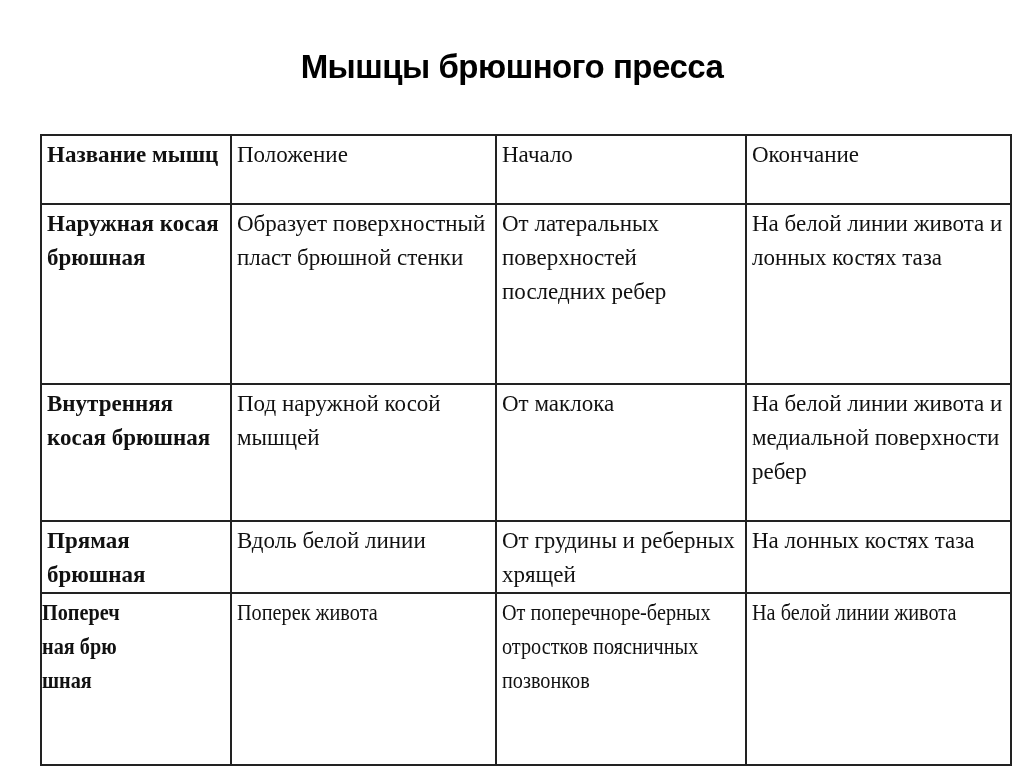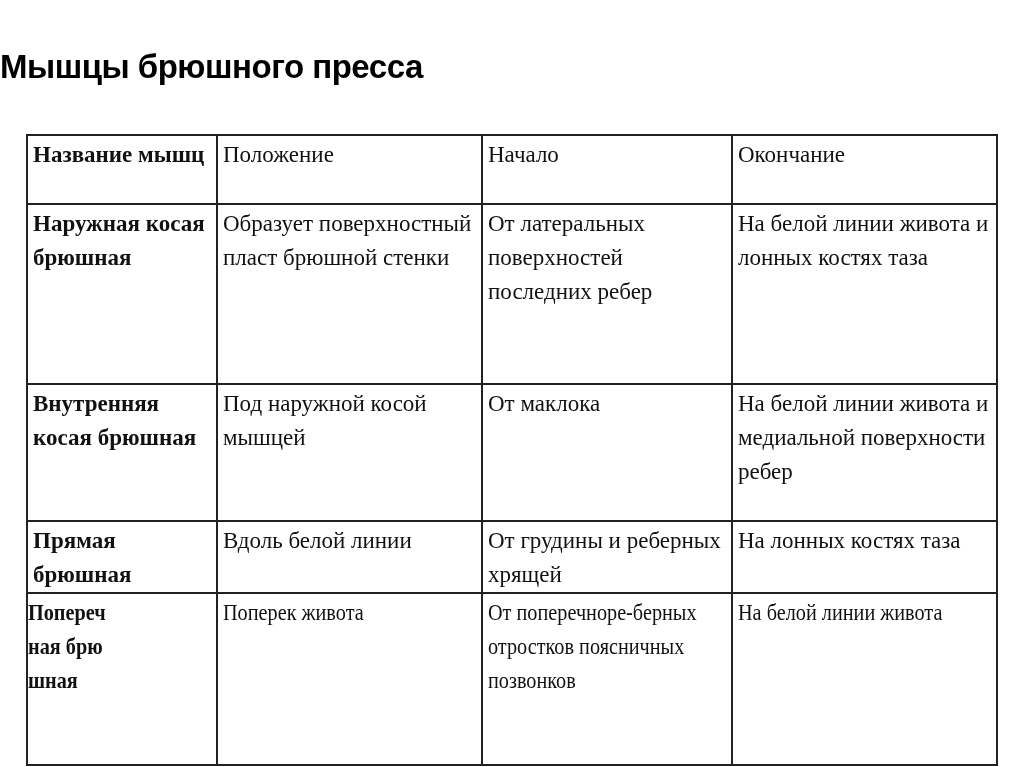--- a/index.html
+++ b/index.html
@@ -1,25 +1,25 @@
 <!DOCTYPE html>
 <html><head>
 <meta charset="utf-8">
 <style>
   html, body { margin: 0; padding: 0; background: #ffffff; }
   body { width: 1024px; height: 767px; position: relative; overflow: hidden; }
   .title {
     position: absolute; left: 0; top: 48px; width: 1024px;
-    text-align: left;
+    text-align: center;
     font-family: "Liberation Sans", "DejaVu Sans", sans-serif;
     font-weight: bold; font-size: 33px; color: #000;
     letter-spacing: -0.5px;
   }
   table.grid {
-    position: absolute; left: 26px; top: 134px;
+    position: absolute; left: 40px; top: 134px;
     border-collapse: collapse;
     font-family: "Liberation Serif", "DejaVu Serif", serif;
     font-size: 23px; line-height: 34px; color: #111;
   }
   table.grid td {
     border: 2px solid #222;
     vertical-align: top;
     padding: 2px 4px 0 5px;
     box-sizing: border-box;
   }

